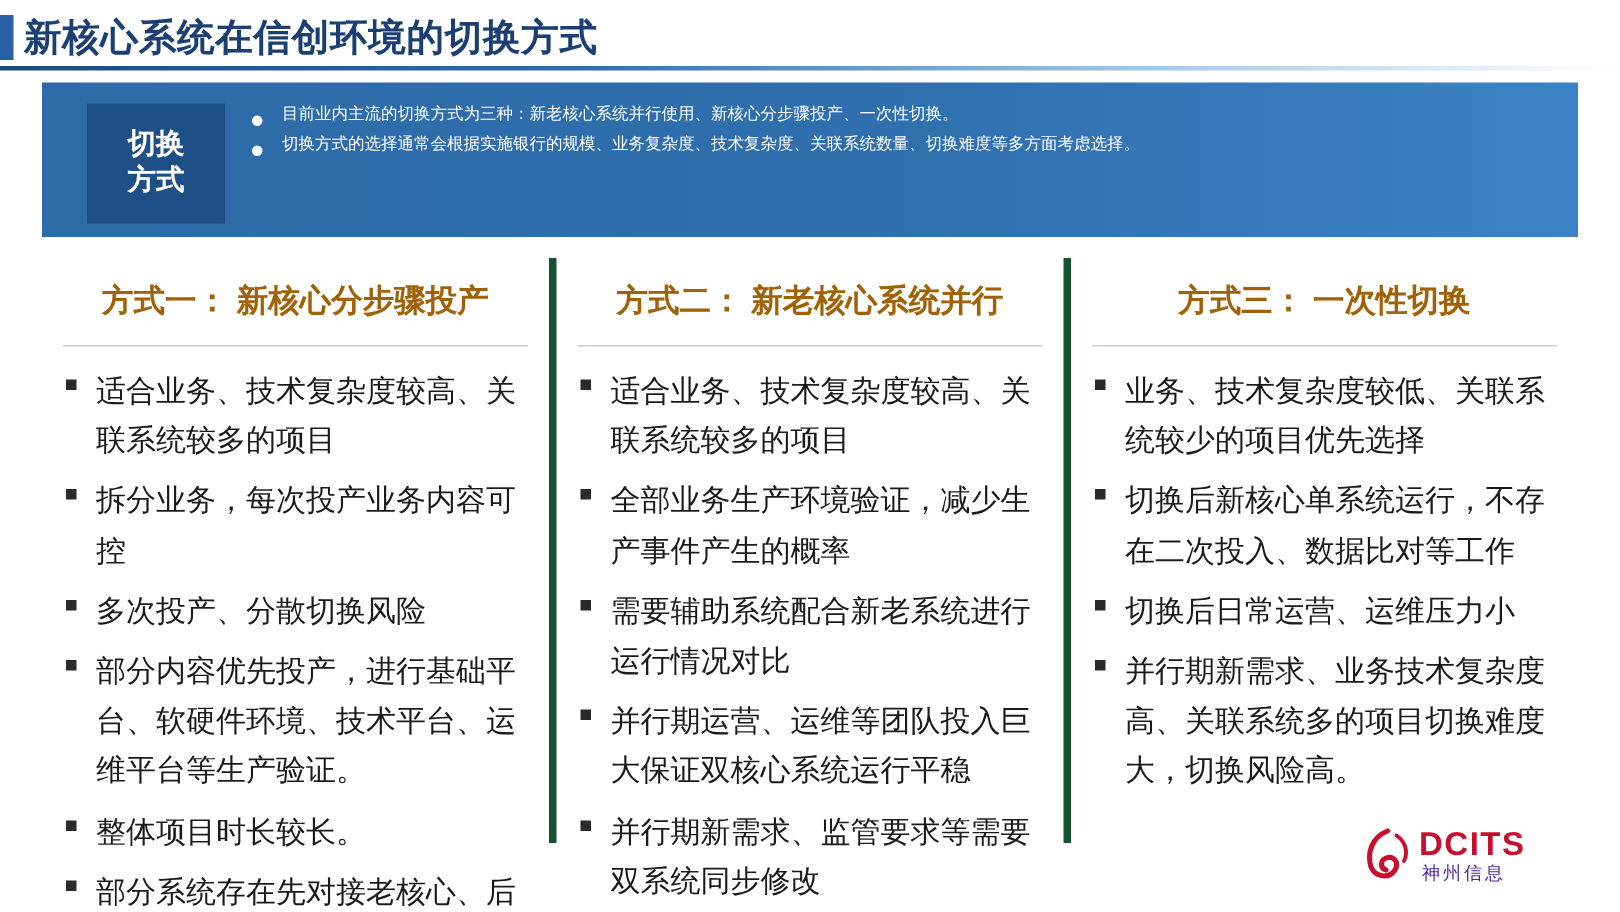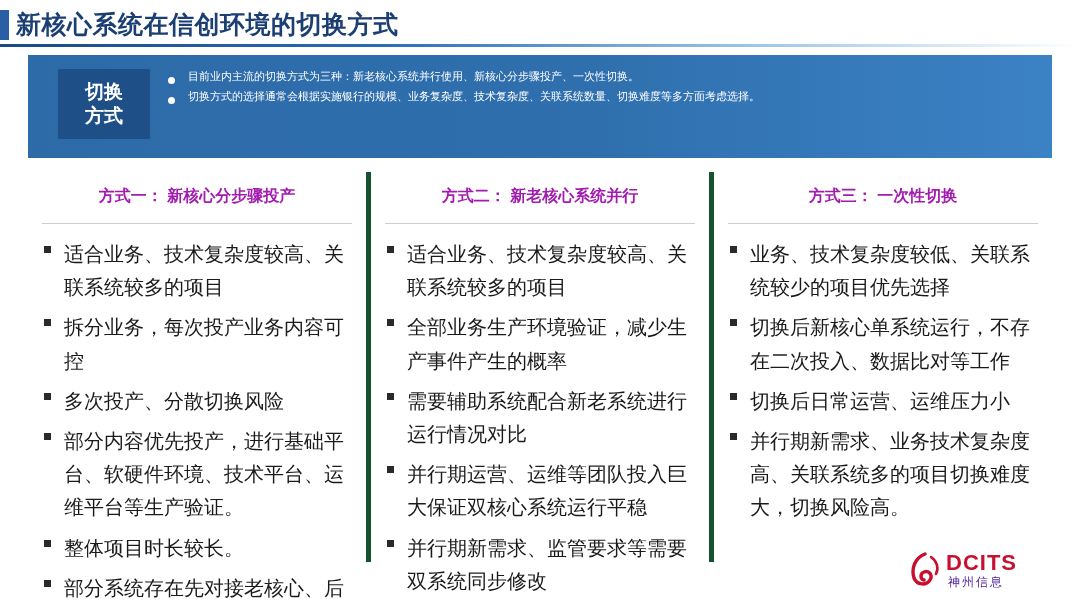--- a/index.html
+++ b/index.html
@@ -45,21 +45,21 @@
   
   .banner {
     position: absolute;
     left: 28px; top: 55px;
     width: 1024px; height: 103px;
     background: linear-gradient(to right, #2d6aa8 0%, #2f6fae 55%, #3b82c4 100%);
   }
   .banner-badge {
     position: absolute;
     left: 30px; top: 14px;
-    width: 92px; height: 70px;
+    width: 92px; height: 80px;
     background: #1e4f86;
     display: flex;
     flex-direction: column;
     align-items: center;
     justify-content: center;
     color: #ffffff;
     font-weight: bold;
     font-size: 19px;
     line-height: 1.25;
     text-align: center;
@@ -92,23 +92,23 @@
     display: flex;
   }
   .col {
     position: relative;
     flex: 1 1 0;
     padding: 0 14px;
   }
   .col + .col { border-left: 5px solid #14532d; }
   .col-head {
     text-align: center;
-    font-size: 16px;
-    font-weight: bold;
-    color: #a21caf;
+    font-size: 21px;
+    font-weight: bold;
+    color: #a16207;
     padding-top: 14px;
     padding-bottom: 4px;
     white-space: nowrap;
   }
   .col-rule {
     width: 100%;
     height: 1px;
     background: #c9ced4;
     margin: 12px 0 14px 0;
   }

